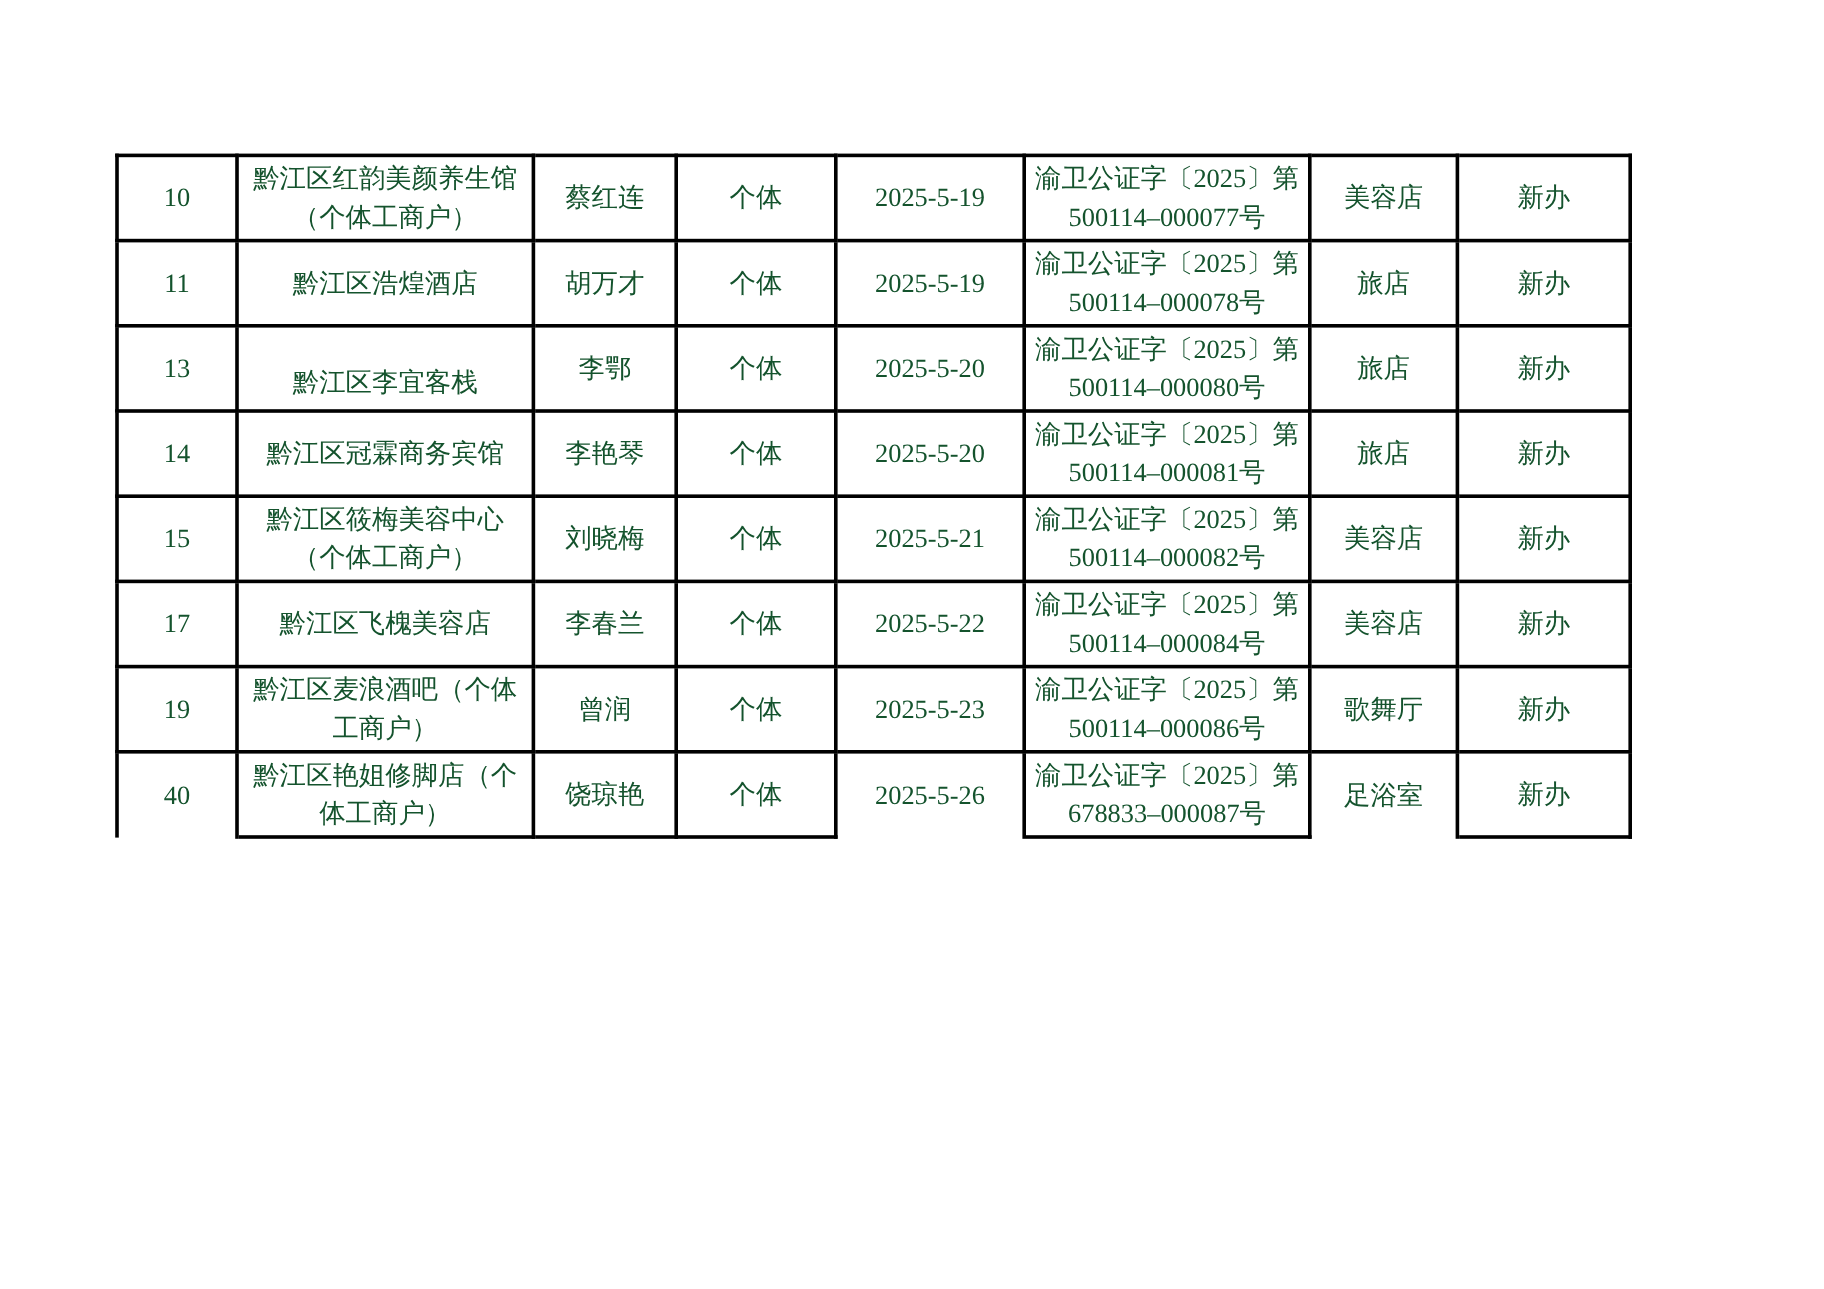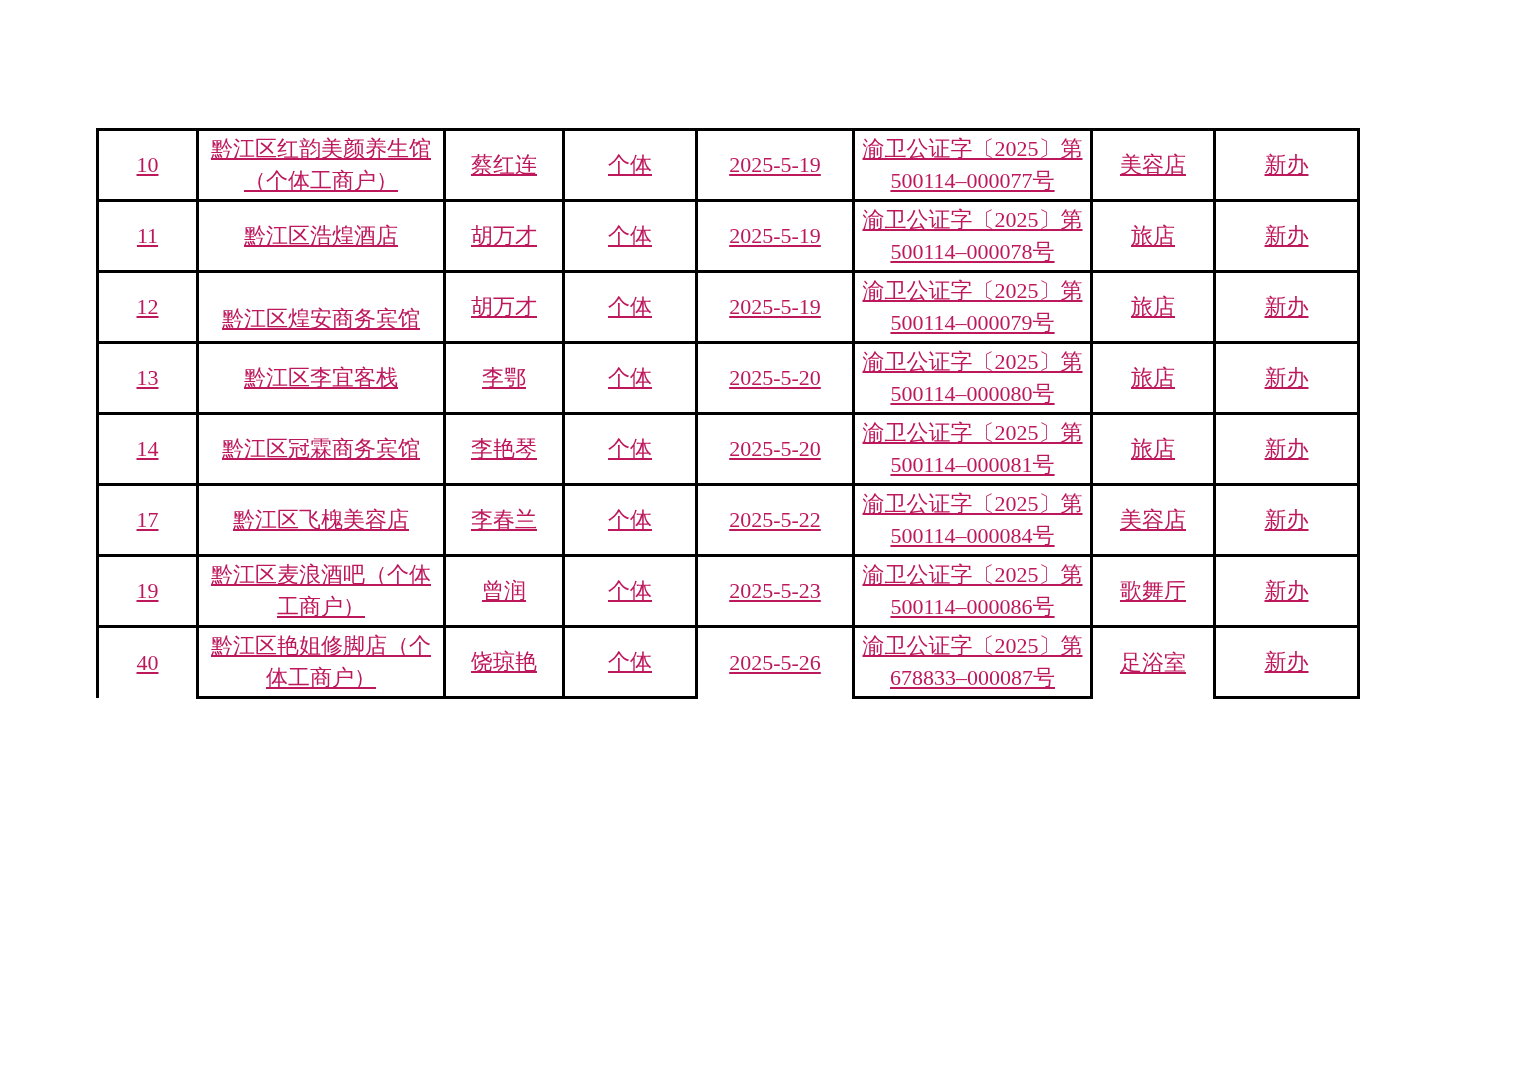--- a/index.html
+++ b/index.html
@@ -14,22 +14,21 @@
     background: #ffffff;
     overflow: hidden;
   }
   table.license-table {
     position: absolute;
     left: 96px;
     top: 128px;
     width: 1259px;
     border-collapse: collapse;
     table-layout: fixed;
-    color: #be185d;
-    text-decoration: underline;
+    color: #14532d;
   }
   table.license-table td {
     border: 3px solid #000000;
     text-align: center;
     vertical-align: middle;
     font-size: 22px;
     line-height: 1.45;
     padding: 0 2px;
     overflow: hidden;
     word-break: normal;
@@ -91,33 +90,20 @@
           <td class="col-type">个体</td>
           <td class="col-date">2025-5-19</td>
           <td class="col-license">
             <div class="license-line">渝卫公证字〔2025〕第</div>
             <div class="license-line">500114–000078号</div>
           </td>
           <td class="col-category">旅店</td>
           <td class="col-status">新办</td>
         </tr>
         <tr>
-          <td class="col-no">12</td>
-          <td class="col-name">黔江区煌安商务宾馆</td>
-          <td class="col-owner">胡万才</td>
-          <td class="col-type">个体</td>
-          <td class="col-date">2025-5-19</td>
-          <td class="col-license">
-            <div class="license-line">渝卫公证字〔2025〕第</div>
-            <div class="license-line">500114–000079号</div>
-          </td>
-          <td class="col-category">旅店</td>
-          <td class="col-status">新办</td>
-        </tr>
-        <tr>
           <td class="col-no">13</td>
           <td class="col-name">黔江区李宜客栈</td>
           <td class="col-owner">李鄂</td>
           <td class="col-type">个体</td>
           <td class="col-date">2025-5-20</td>
           <td class="col-license">
             <div class="license-line">渝卫公证字〔2025〕第</div>
             <div class="license-line">500114–000080号</div>
           </td>
           <td class="col-category">旅店</td>
@@ -127,20 +113,33 @@
           <td class="col-no">14</td>
           <td class="col-name">黔江区冠霖商务宾馆</td>
           <td class="col-owner">李艳琴</td>
           <td class="col-type">个体</td>
           <td class="col-date">2025-5-20</td>
           <td class="col-license">
             <div class="license-line">渝卫公证字〔2025〕第</div>
             <div class="license-line">500114–000081号</div>
           </td>
           <td class="col-category">旅店</td>
+          <td class="col-status">新办</td>
+        </tr>
+        <tr>
+          <td class="col-no">15</td>
+          <td class="col-name">黔江区筱梅美容中心（个体工商户）</td>
+          <td class="col-owner">刘晓梅</td>
+          <td class="col-type">个体</td>
+          <td class="col-date">2025-5-21</td>
+          <td class="col-license">
+            <div class="license-line">渝卫公证字〔2025〕第</div>
+            <div class="license-line">500114–000082号</div>
+          </td>
+          <td class="col-category">美容店</td>
           <td class="col-status">新办</td>
         </tr>
         <tr>
           <td class="col-no">17</td>
           <td class="col-name">黔江区飞槐美容店</td>
           <td class="col-owner">李春兰</td>
           <td class="col-type">个体</td>
           <td class="col-date">2025-5-22</td>
           <td class="col-license">
             <div class="license-line">渝卫公证字〔2025〕第</div>

